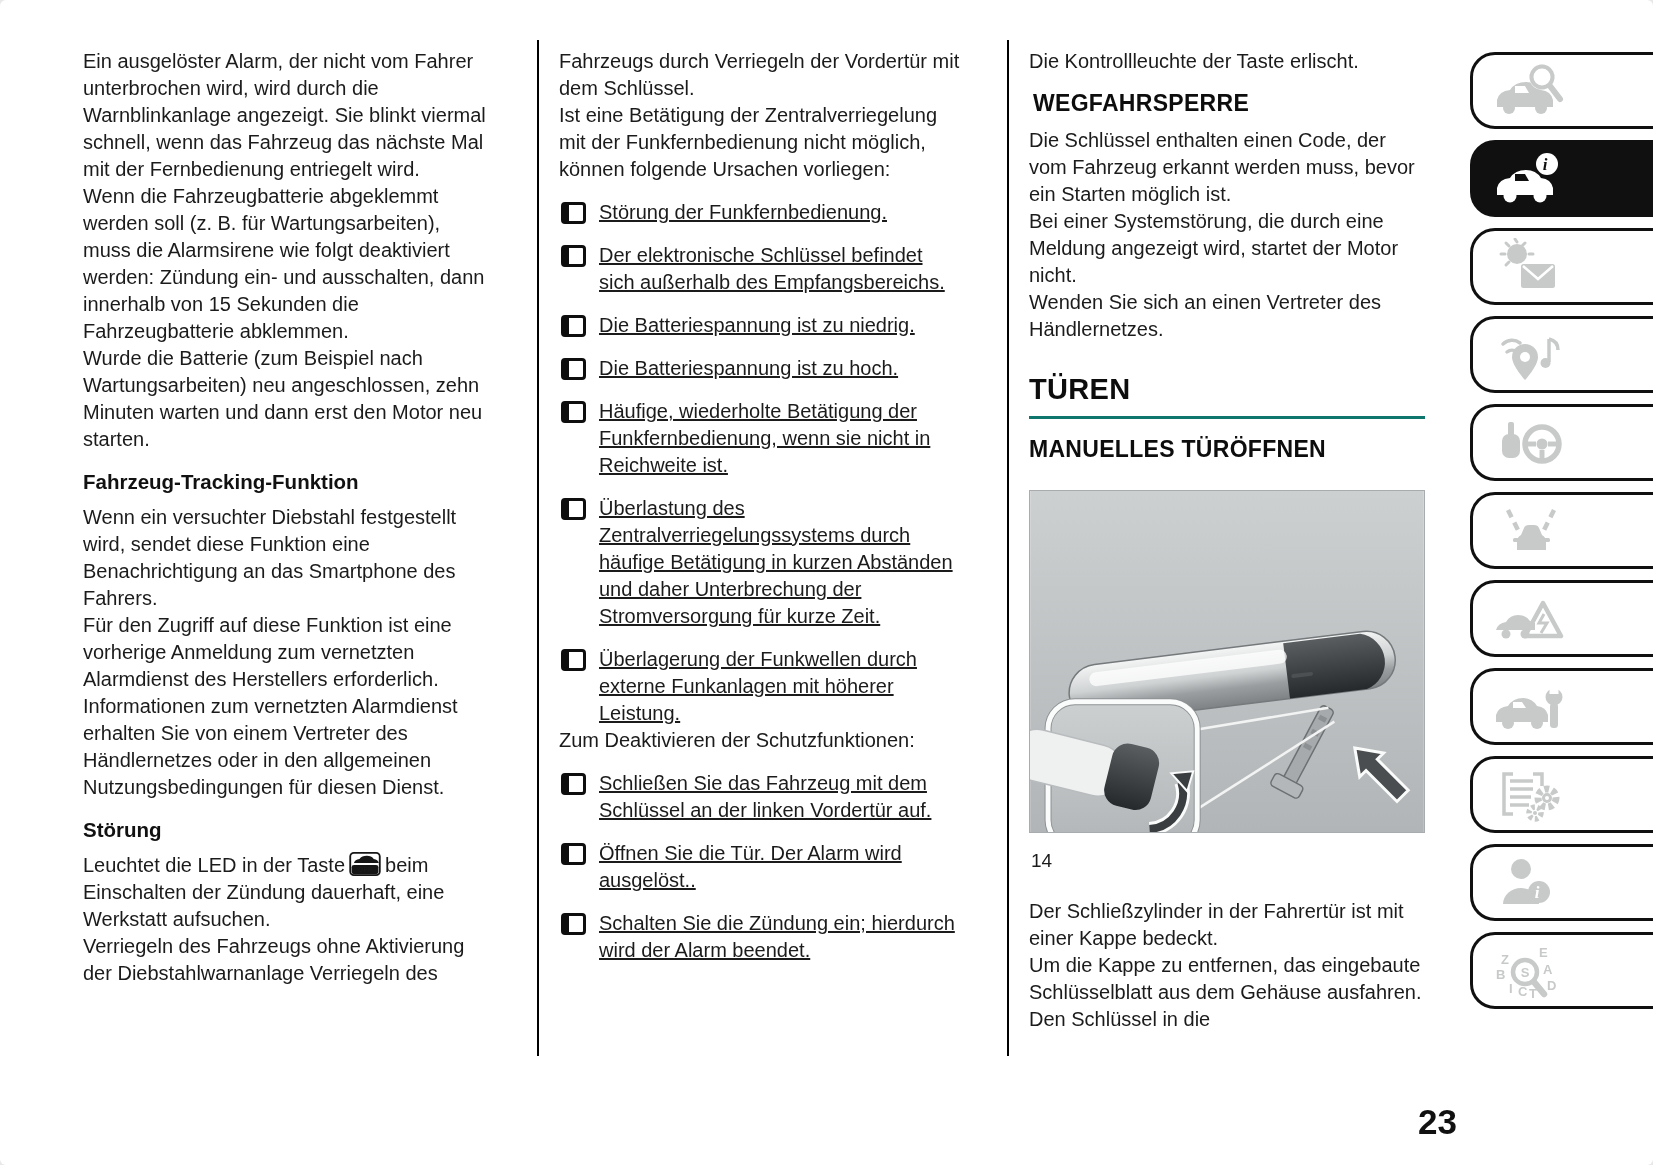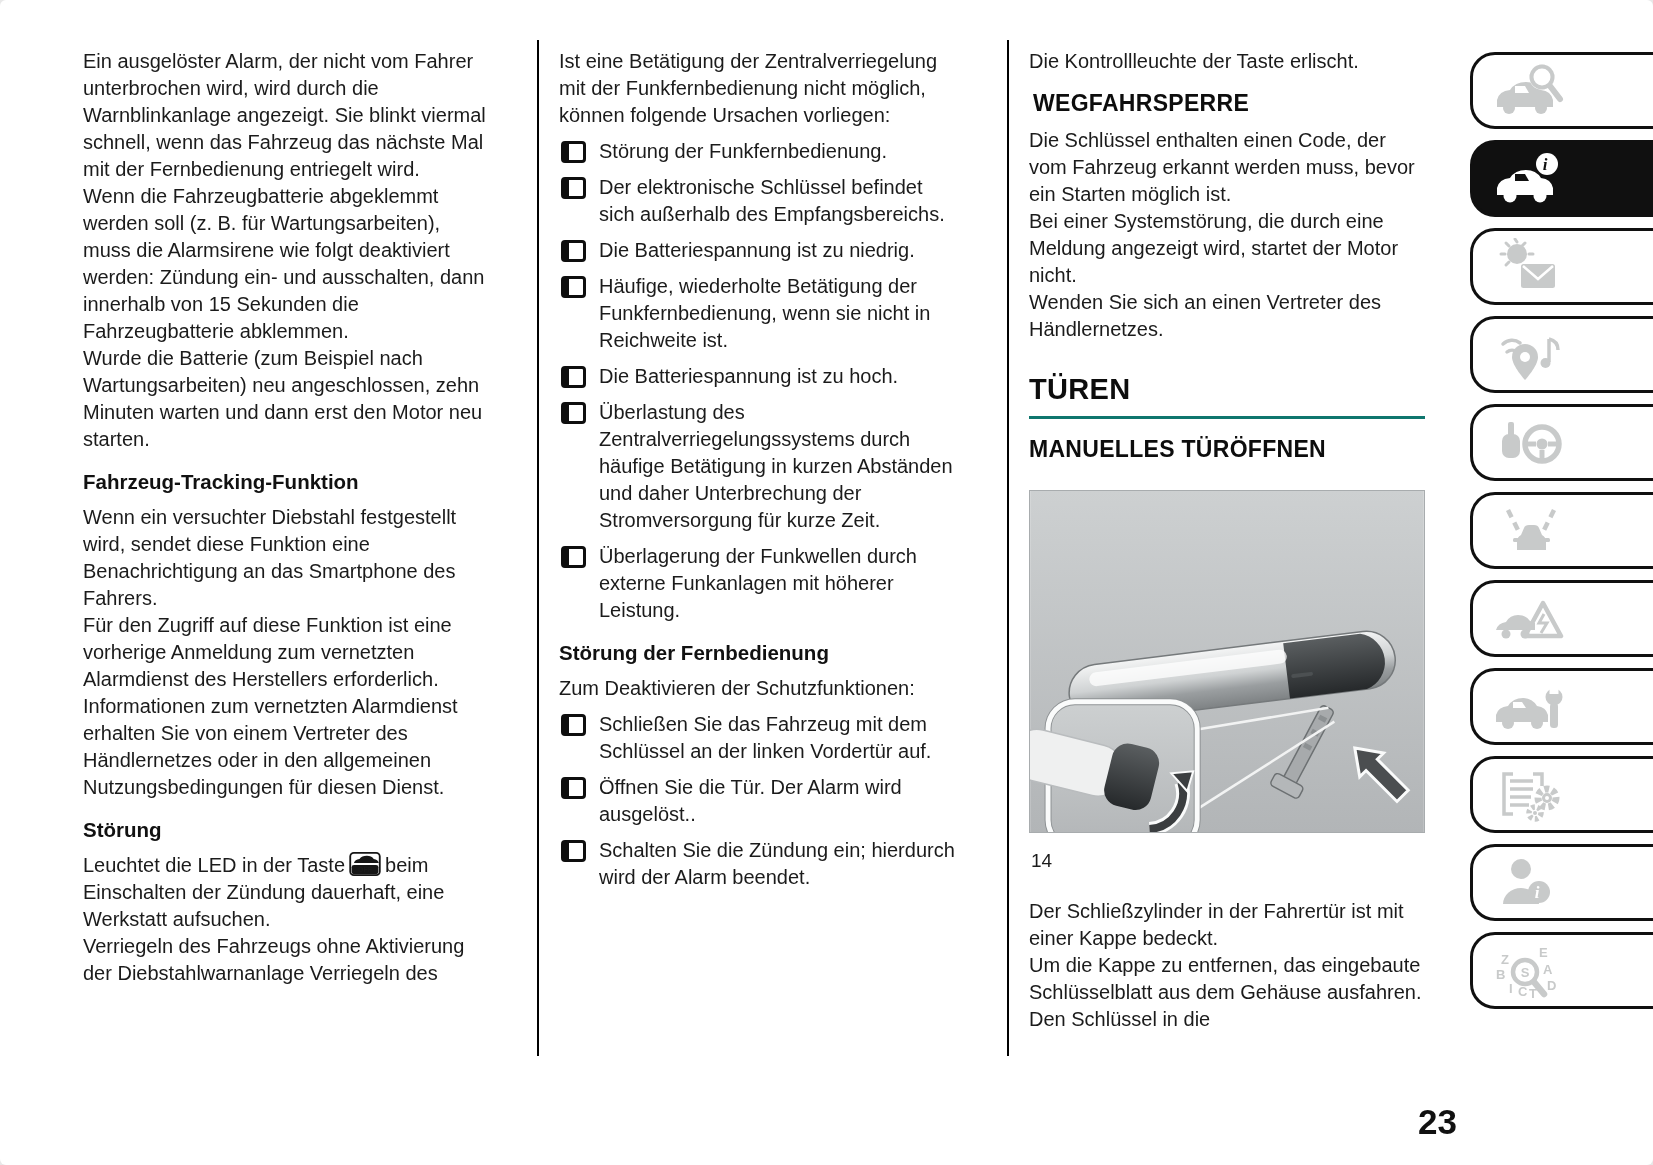--- a/index.html
+++ b/index.html
@@ -11,21 +11,21 @@
   .col2{left:559px;width:402px;}
   .col3{left:1029px;width:396px;}
   .vrule{position:absolute;top:40px;height:1016px;width:2px;background:#000;}
   .vrule1{left:537px;} .vrule2{left:1007px;}
   h3.sub{font-size:20.5px;line-height:26px;margin:16px 0 9px 0;color:#111;}
   h2.sect{font-size:23px;line-height:27px;margin:15px 0 10px 4px;letter-spacing:.3px;color:#0d0d0d;}
   h1.chap{font-size:29px;line-height:32px;margin:30px 0 0 0;letter-spacing:.3px;color:#0d0d0d;
           border-bottom:3px solid #0f766e;padding-bottom:11px;}
   h2.sect2{font-size:23px;margin:17px 0 13px 0;letter-spacing:.3px;color:#0d0d0d;}
   ul.sq{list-style:none;margin:7px 0 0 0;padding:0;}
-  ul.sq li{display:flex;margin:9px 0 0 0;}
+  ul.sq li{display:flex;margin:16px 0 0 0;text-decoration:underline;}
   .bullet{flex:0 0 auto;width:14px;height:16px;border:3px solid #0e0e0e;border-left-width:8px;
           border-radius:4px;margin:3px 13px 0 2px;}
   .taste-off{display:inline-block;vertical-align:-4px;width:32px;height:24px;margin:0 4px;}
   .figure{margin-top:14px;width:396px;height:343px;border:1px solid #a8acae;box-sizing:border-box;}
   .figcap{font-size:19px;margin:7px 0 0 2px;}
   .after-fig{margin-top:24px !important;}
   .navbox{position:absolute;left:1470px;width:230px;height:77px;background:#fff;
           border:3.5px solid #101010;border-radius:25px;box-sizing:border-box;}
   .navbox.active{background:#101010;}
   .navbox svg{position:absolute;left:18px;top:50%;transform:translateY(-50%);
@@ -57,52 +57,52 @@
             <path d="M5 12 q1-4 6-4.5 q2.5-3.5 8-3.5 q5 0 7.5 3.5 q4.5.5 5.5 4.5 z" fill="#161616"></path>
             <rect x="2.5" y="14" width="29" height="10" rx="2.5" fill="#161616"></rect>
             <text x="17" y="22" text-anchor="middle" font-size="7.5" font-weight="bold" fill="#fff" class="iconletters">OFF</text>
           </svg></span><span>beim Einschalten der Zündung dauerhaft, eine Werkstatt aufsuchen.</span></p>
     <p>Verriegeln des Fahrzeugs ohne Aktivierung der Diebstahlwarnanlage Verriegeln des</p>
   </section>
 
   <div class="vrule vrule1"></div>
 
   <section class="col col2">
+    <p>Fahrzeugs durch Verriegeln der Vordertür mit dem Schlüssel.</p>
     <p>Ist eine Betätigung der Zentralverriegelung mit der Funkfernbedienung nicht möglich, können folgende Ursachen vorliegen:</p>
     <ul class="sq">
       <li>
           <span class="bullet"></span>
           <span>Störung der Funkfernbedienung.</span>
         </li>
       <li>
           <span class="bullet"></span>
           <span>Der elektronische Schlüssel befindet sich außerhalb des Empfangsbereichs.</span>
         </li>
       <li>
           <span class="bullet"></span>
           <span>Die Batteriespannung ist zu niedrig.</span>
         </li>
       <li>
           <span class="bullet"></span>
+          <span>Die Batteriespannung ist zu hoch.</span>
+        </li>
+      <li>
+          <span class="bullet"></span>
           <span>Häufige, wiederholte Betätigung der Funkfernbedienung, wenn sie nicht in Reichweite ist.</span>
         </li>
       <li>
           <span class="bullet"></span>
-          <span>Die Batteriespannung ist zu hoch.</span>
-        </li>
-      <li>
-          <span class="bullet"></span>
           <span>Überlastung des Zentralverriegelungssystems durch häufige Betätigung in kurzen Abständen und daher Unterbrechung der Stromversorgung für kurze Zeit.</span>
         </li>
       <li>
           <span class="bullet"></span>
           <span>Überlagerung der Funkwellen durch externe Funkanlagen mit höherer Leistung.</span>
         </li>
     </ul>
-    <h3 class="sub">Störung der Fernbedienung</h3>
     <p>Zum Deaktivieren der Schutzfunktionen:</p>
     <ul class="sq">
       <li>
           <span class="bullet"></span>
           <span>Schließen Sie das Fahrzeug mit dem Schlüssel an der linken Vordertür auf.</span>
         </li>
       <li>
           <span class="bullet"></span>
           <span>Öffnen Sie die Tür. Der Alarm wird ausgelöst..</span>
         </li>

